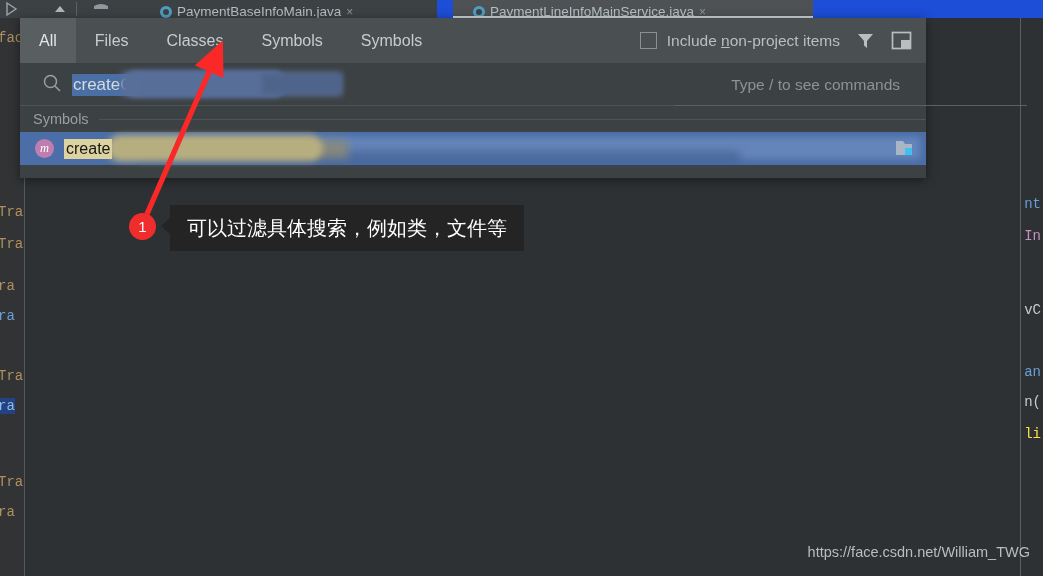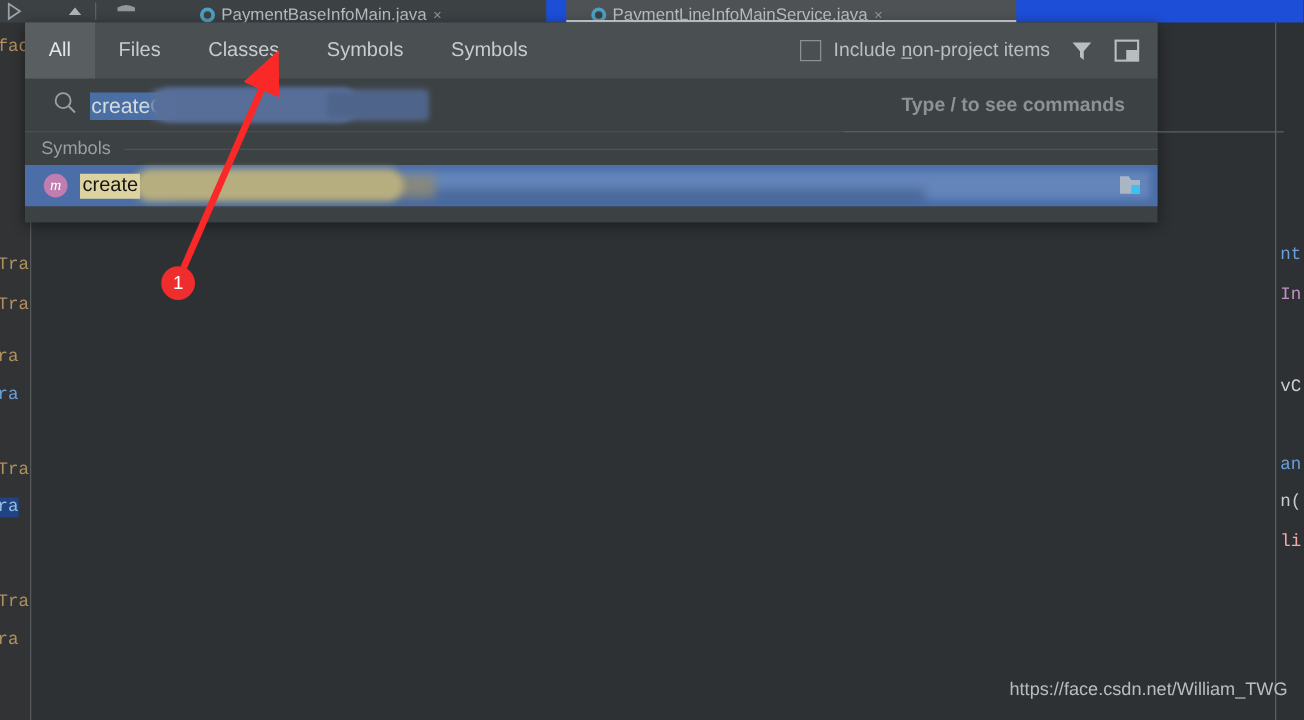--- a/index.html
+++ b/index.html
@@ -68,21 +68,21 @@
   .magnifier{margin-left:22px;margin-right:10px;}
   .qbox{position:relative;flex:1;height:43px;display:flex;align-items:center;}
   .qtext{
     position:absolute;left:0;top:11px;height:22px;line-height:22px;
     font-size:17px;color:#d6dbdd;background:#4a6fa5;padding:0 1px;
   }
   .blurA{position:absolute;left:50px;top:7px;width:165px;height:28px;background:#576f9a;border-radius:14px;
          filter:blur(2px);opacity:.95;}
   .blurB{position:absolute;left:50px;top:9px;width:220px;height:24px;background:#5b7199;filter:blur(3px);opacity:.9;}
   .blurC{position:absolute;left:190px;top:11px;width:80px;height:20px;background:#4e6389;filter:blur(2px);opacity:.85;}
-  .hint{margin-left:auto;margin-right:26px;font-size:15.5px;color:#8d9395;white-space:nowrap;font-weight:bold;}
+  .hint{margin-left:auto;margin-right:26px;font-size:15.5px;color:#8d9395;white-space:nowrap;}
   .search-underline{position:absolute;left:0;right:0;bottom:0;height:1px;background:#4e5355;}
   .search-sep{position:absolute;left:655px;bottom:0;height:1px;width:352px;background:#5b6163;}
 
   .group-row{position:relative;height:26px;display:flex;align-items:center;background:#3c4143;}
   .group-label{margin-left:13px;font-size:14.5px;color:#9a9fa1;}
   .group-line{flex:1;height:1px;background:#4e5355;margin-left:10px;margin-right:0;}
 
   .result-row{position:relative;height:33px;background:#4b6ea8;display:flex;align-items:center;}
   .m-badge{
     width:19px;height:19px;border-radius:50%;background:#c07db0;margin-left:15px;
@@ -148,21 +148,21 @@
       <div class="code-frag cf-l" style="top:474px;color:#b0905e;">Tra</div>
       <div class="code-frag cf-l" style="top:504px;color:#b0905e;">ra</div>
     </div>
 
     <div>
       <div class="code-frag cf-r" style="top:196px;color:#6a9fd8;">nt</div>
       <div class="code-frag cf-r" style="top:228px;color:#c490c4;">In</div>
       <div class="code-frag cf-r" style="top:302px;color:#c9cdd0;">vC</div>
       <div class="code-frag cf-r" style="top:364px;color:#6a9fd8;">an</div>
       <div class="code-frag cf-r" style="top:394px;color:#c9cdd0;">n(</div>
-      <div class="code-frag cf-r" style="top:426px;color:#fca5a5;">li</div>
+      <div class="code-frag cf-r" style="top:426px;color:#fde047;">li</div>
     </div>
   </div>
 
   <div class="ide-toolbar">
     <span class="tbicon-sm" style="left:4px;">
       <svg width="16" height="16" viewBox="0 0 16 16">
           <path d="M3 1 L12 7 L3 13 Z" fill="none" stroke="#9aa4a7" stroke-width="1.4"></path>
         </svg>
     </span>
     <span class="tbicon-sm" style="left:52px;">
@@ -275,16 +275,20 @@
     <defs>
       <marker id="ahead" markerWidth="7" markerHeight="7" refX="3.2" refY="3.5" orient="auto">
         <path d="M0,0.6 L6.4,3.5 L0,6.4 Z" fill="#fb2828"></path>
       </marker>
     </defs>
     <line x1="57" y1="184" x2="126" y2="26" stroke="#fb2828" stroke-width="5.4" marker-end="url(#ahead)"></line>
   </svg>
 
   <div class="badge1">1</div>
 
+  <div class="anno">
+    <span class="anno-tail"></span>
+    <div class="anno-box">可以过滤具体搜索，例如类，文件等</div>
+  </div>
 
   <div class="watermark">https://face.csdn.net/William_TWG</div>
 
 </div>
 
 </body></html>

